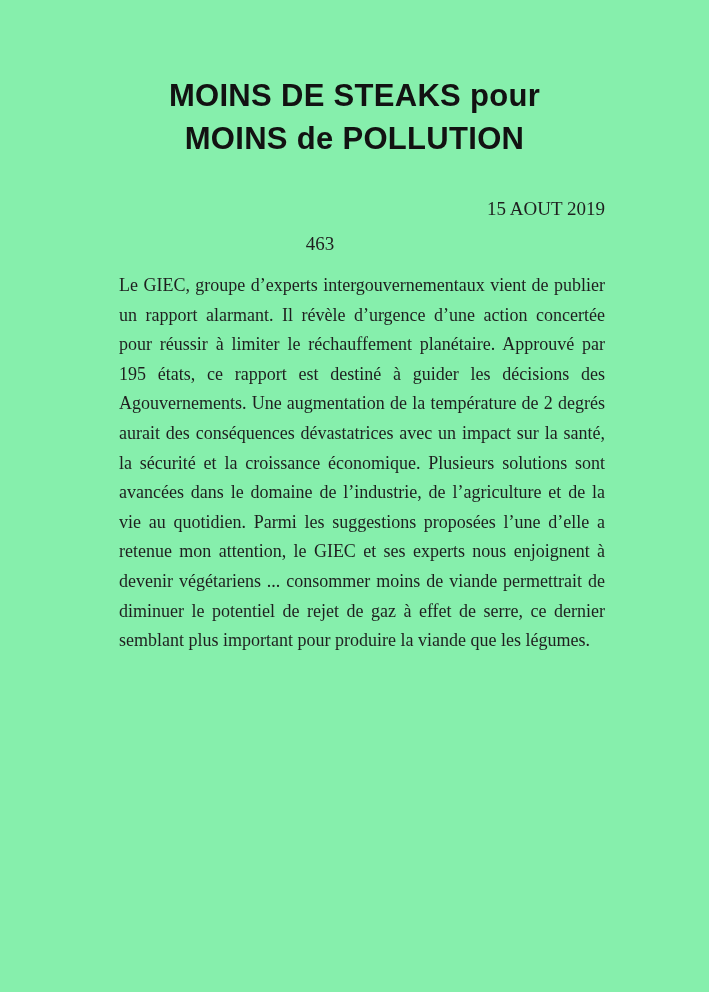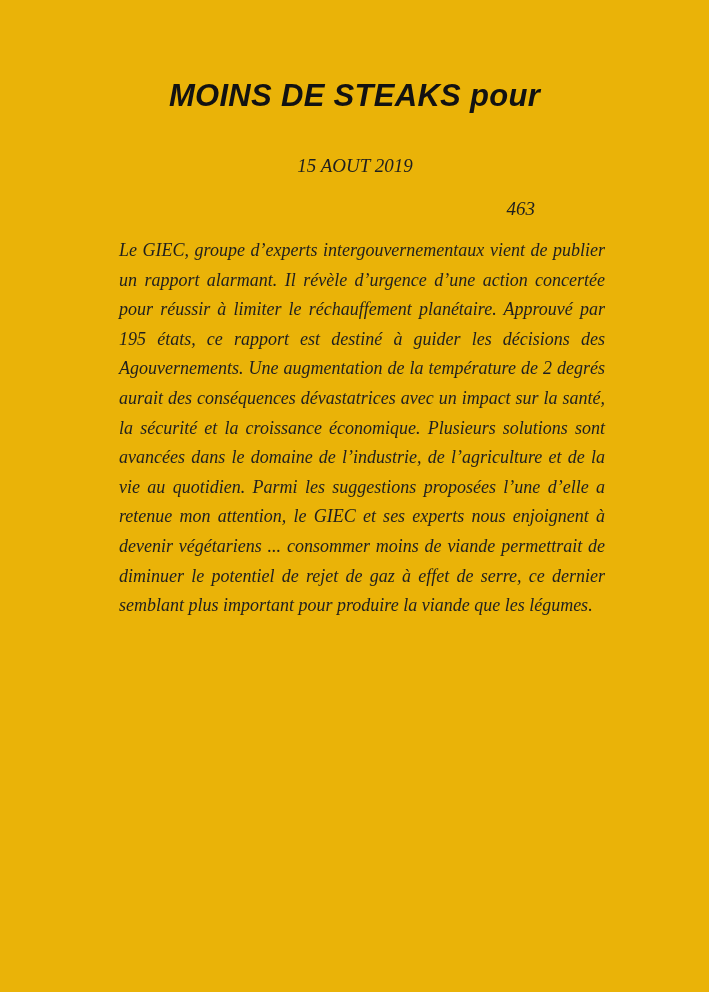--- a/index.html
+++ b/index.html
@@ -4,52 +4,51 @@
   <style>
     html, body {
       margin: 0;
       padding: 0;
       background: #ffffff;
     }
     .page {
       position: relative;
       width: 709px;
       height: 992px;
-      background: #eab308;
+      background: #86efac;
       box-sizing: border-box;
       font-family: "Liberation Serif", serif;
       color: #1f1f1f;
       overflow: hidden;
-      font-style: italic;
     }
     .title {
       font-family: "Liberation Sans", sans-serif;
       font-weight: 700;
       font-size: 31px;
       line-height: 43px;
       text-align: center;
       color: #121212;
       padding-top: 74px;
       letter-spacing: 0.3px;
     }
     .content {
       width: 500px;
       margin-left: 105px;
     }
     .date {
       margin-top: 38px;
       font-size: 19px;
       color: #1f1f1f;
-      text-align: center;
+      text-align: right;
     }
     .number {
-      margin-top: 21px;
+      margin-top: 13px;
       font-size: 19px;
       color: #1f1f1f;
-      text-align: right;
+      text-align: center;
       padding-right: 70px;
     }
     .body {
       margin-top: 16px;
     }
     .body p {
       margin: 0 0 18px 14px;
       font-size: 18px;
       line-height: 29.6px;
       text-align: justify;
@@ -67,20 +66,21 @@
       font-family: "Liberation Serif", serif;
     }
   </style>
 </head>
 <body>
 
 <div class="page">
 
   <div class="title">
     <div>MOINS DE STEAKS pour</div>
+    <div>MOINS de POLLUTION</div>
   </div>
 
   <div class="content">
 
     <div class="date">15 AOUT 2019</div>
 
     <div class="number">463</div>
 
     <div class="body">
       <p>Le GIEC, groupe d’experts intergouvernementaux vient de publier un rapport alarmant. Il révèle d’urgence d’une action concertée pour réussir à limiter le réchauffement planétaire. Approuvé par 195 états, ce rapport est destiné à guider les décisions des Agouvernements. Une augmentation de la température de 2 degrés aurait des conséquences dévastatrices avec un impact sur la santé, la sécurité et la croissance économique. Plusieurs solutions sont avancées dans le domaine de l’industrie, de l’agriculture et de la vie au quotidien. Parmi les suggestions proposées l’une d’elle a retenue mon attention, le GIEC et ses experts nous enjoignent à devenir végétariens ... consommer moins de viande permettrait de diminuer le potentiel de rejet de gaz à effet de serre, ce dernier semblant plus important pour produire la viande que les légumes.</p>

